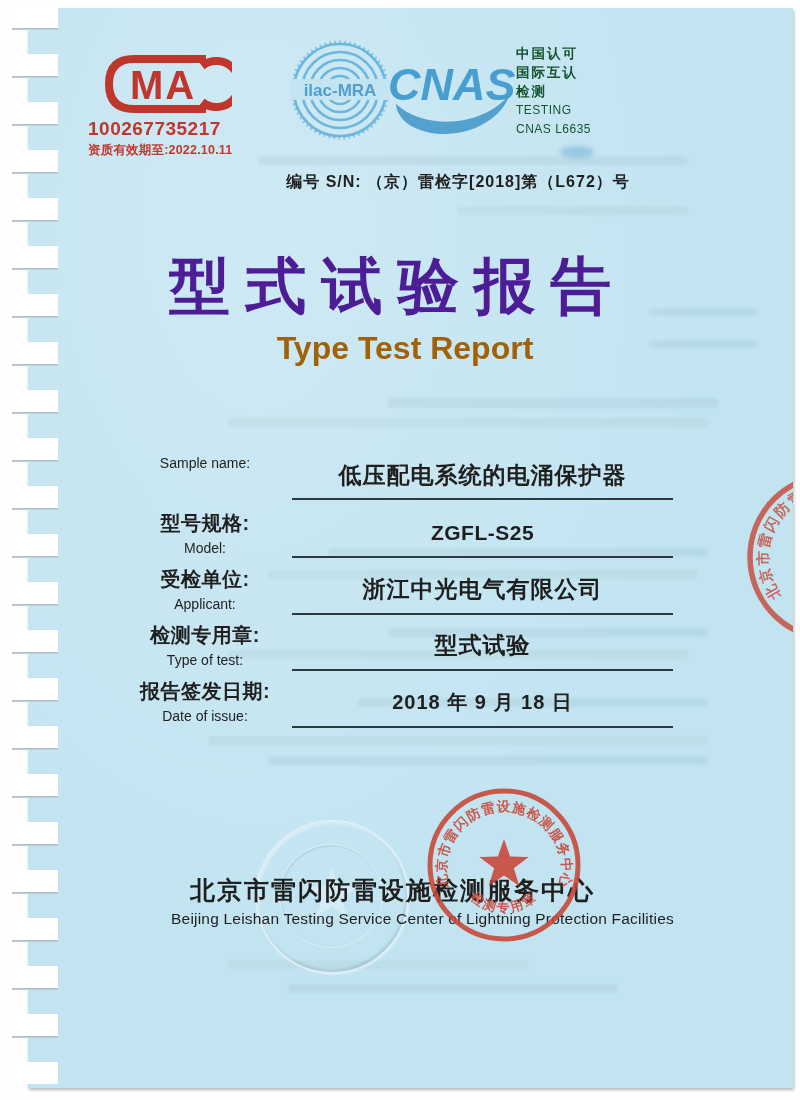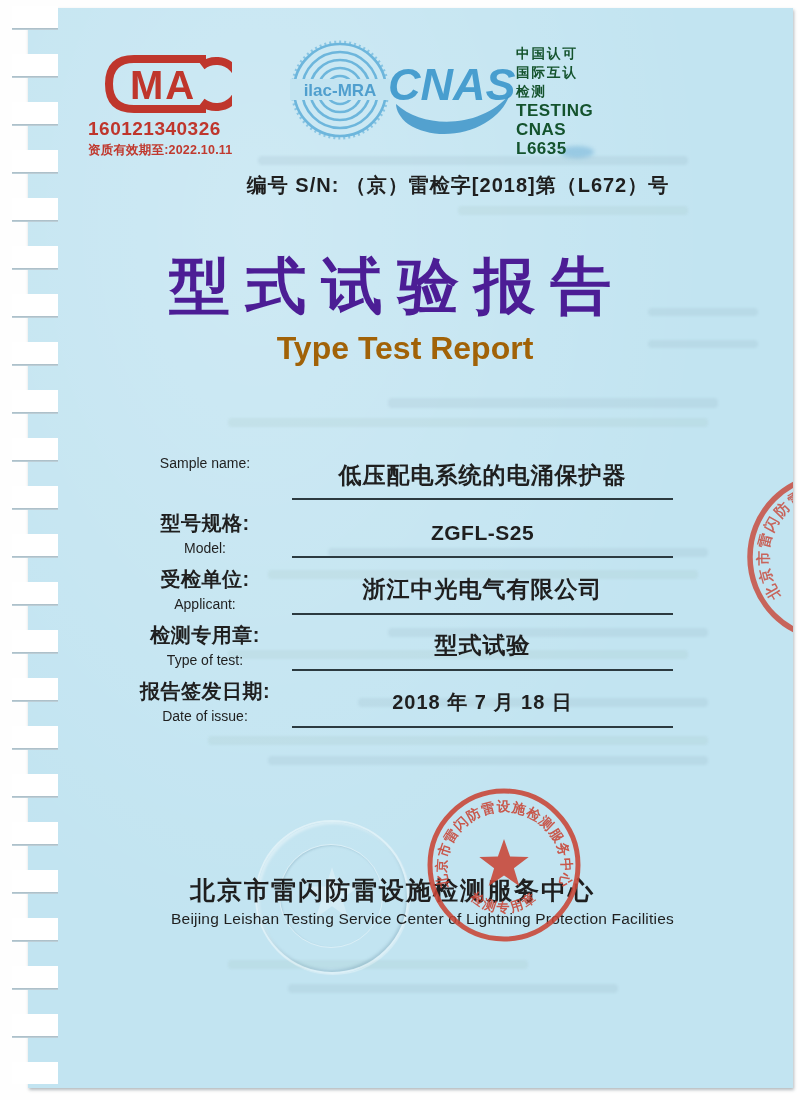--- a/index.html
+++ b/index.html
@@ -19,26 +19,26 @@
   
   .cma{position:absolute;left:60px;top:46px;width:160px;z-index:3;text-align:left;}
   .cma svg{display:block;margin:0 auto;}
   .cma .num{margin-top:4px;font-size:19px;font-weight:bold;color:#bf362c;letter-spacing:.5px;}
   .cma .val{margin-top:2px;font-size:12.5px;font-weight:bold;color:#c0392e;letter-spacing:.2px;white-space:nowrap;}
   
   .ilac{position:absolute;left:262px;top:32px;z-index:3;opacity:.85;}
   .cnaslogo{position:absolute;left:358px;top:36px;z-index:3;opacity:.9;}
   .cnascol{position:absolute;left:488px;top:36px;width:100px;z-index:3;color:#14532d;line-height:19px;}
   .cnascol .cjk{font-size:13.5px;font-weight:bold;letter-spacing:2px;}
-  .cnascol .lat{font-size:17px;font-weight:bold;letter-spacing:.5px;}
+  .cnascol .lat{font-size:12px;font-weight:normal;letter-spacing:.5px;}
   .blot{position:absolute;left:532px;top:138px;width:34px;height:12px;border-radius:50%;
         background:rgba(70,150,200,.35);filter:blur(2px);z-index:2;}
   
   .serial{position:absolute;left:150px;top:164px;width:560px;text-align:center;z-index:3;
-          font-size:20px;font-weight:bold;letter-spacing:1px;white-space:nowrap;}
+          font-size:16px;font-weight:bold;letter-spacing:1px;white-space:nowrap;}
   
   .title-cn{position:absolute;left:0;top:238px;width:724px;text-align:center;z-index:3;
           font-family:"Liberation Serif",serif;font-weight:bold;font-size:61px;letter-spacing:0;
           color:#4c1d95;white-space:nowrap;}
   .title-en{position:absolute;left:0;top:322px;width:754px;text-align:center;z-index:3;
           font-weight:bold;font-size:32px;color:#a16207;}
   
   .fields{position:absolute;left:102px;top:0;width:560px;z-index:3;}
   .frow{position:absolute;left:0;width:560px;height:52px;}
   .flabel{position:absolute;left:0;top:0;width:150px;text-align:center;}
@@ -90,21 +90,21 @@
     <div class="ghost" style="left:260px;top:976px;width:330px;height:9px;"></div>
 
     <div class="cma">
       <svg width="128" height="60" viewBox="0 0 128 60">
         <g stroke="#bf362c" stroke-width="8" fill="none">
           <path d="M 102,5 H 30 Q 5,5 5,30 Q 5,55 30,55 H 102"></path>
           <path d="M 98,12 A 23,23 0 1 1 98,48"></path>
         </g>
         <text x="26" y="45" font-size="40" font-weight="bold" fill="#bf362c" font-family="Liberation Sans, sans-serif" letter-spacing="2">MA</text>
       </svg>
-      <div class="num">160121340326</div>
+      <div class="num">100267735217</div>
       <div class="val">资质有效期至:2022.10.11</div>
     </div>
 
     <svg class="ilac" width="100" height="100" viewBox="0 0 100 100">
       <g stroke="#4aa4d4" stroke-width="2.6" fill="none" opacity=".85">
         <circle cx="50" cy="50" r="46"></circle>
         <circle cx="50" cy="50" r="38"></circle>
         <circle cx="50" cy="50" r="30"></circle>
         <circle cx="50" cy="50" r="22"></circle>
         <circle cx="50" cy="50" r="14"></circle>
@@ -169,21 +169,21 @@
         <div class="fvalue" style="height:47px;">
           <span class="v-cjk">型式试验</span>
         </div>
       </div>
       <div class="frow" style="top:670px;">
         <div class="flabel">
           <div class="cn">报告签发日期:</div>
           <div class="en">Date of issue:</div>
         </div>
         <div class="fvalue" style="height:48px;">
-          <span class="v-date">2018 年 7 月 18 日</span>
+          <span class="v-date">2018 年 9 月 18 日</span>
         </div>
       </div>
     </div>
 
     <div class="emboss">
       <div class="inner"></div>
       <div class="star"></div>
     </div>
 
     <div class="org-cn">北京市雷闪防雷设施检测服务中心</div>

